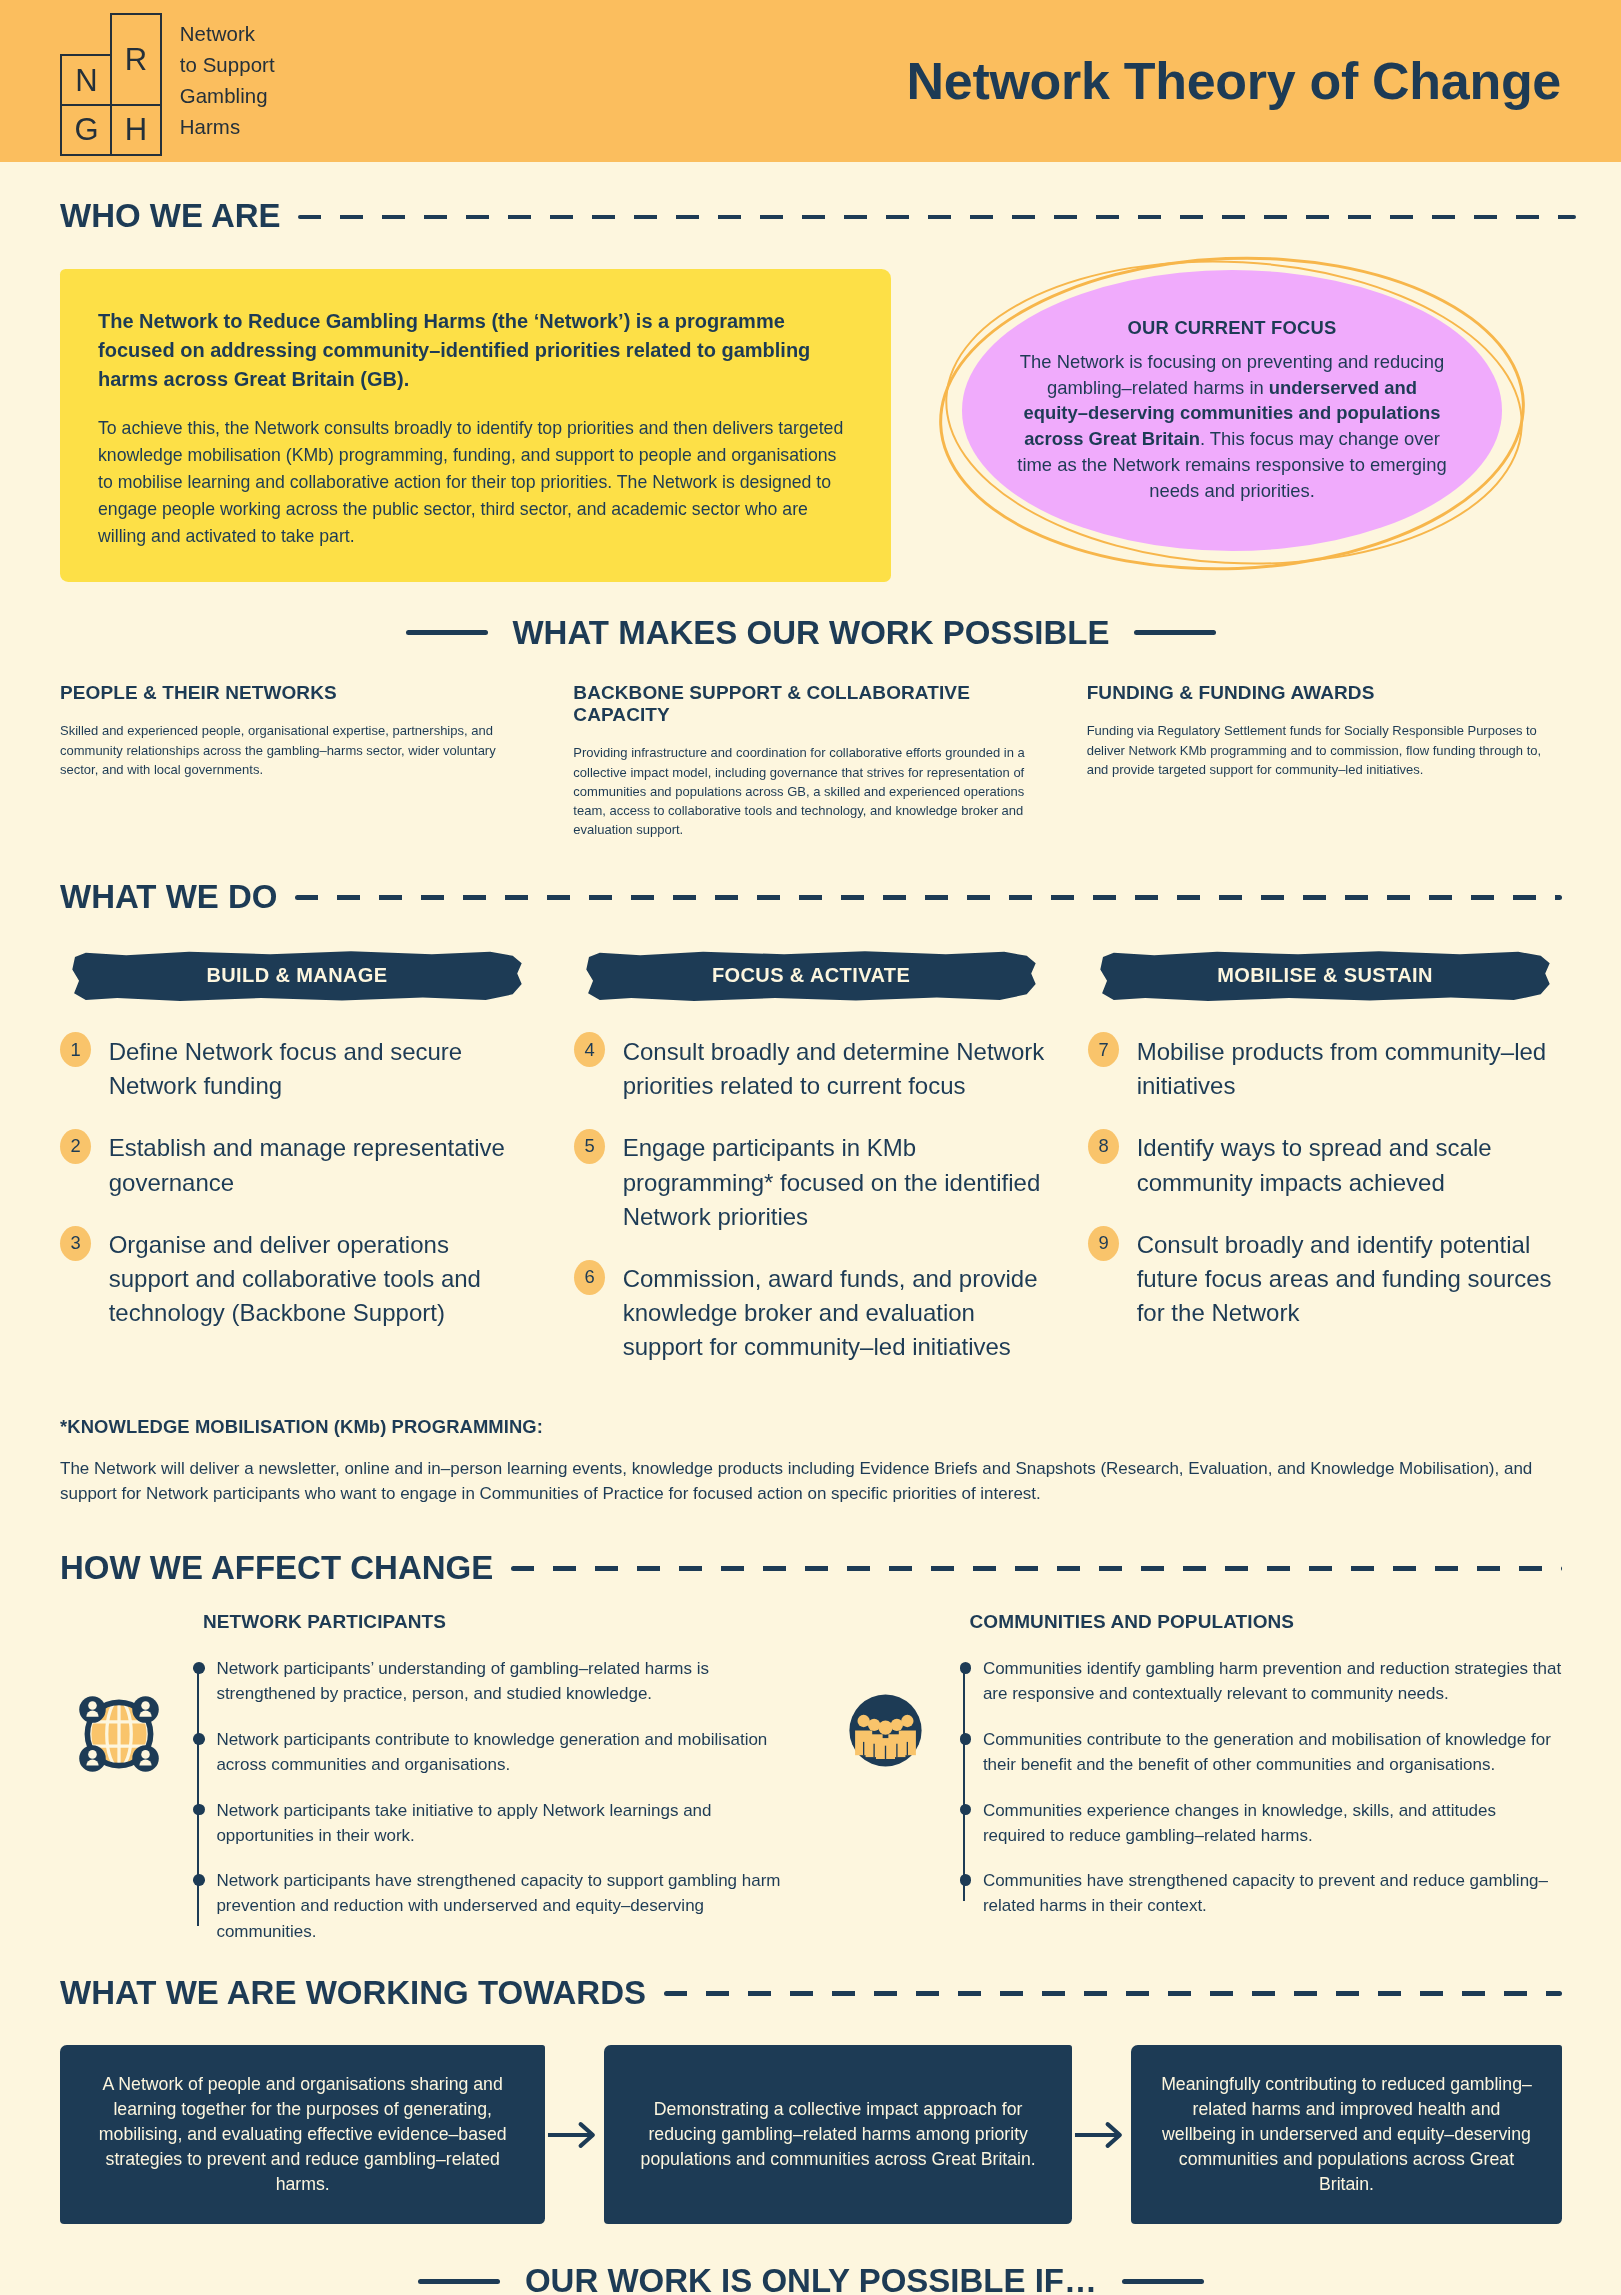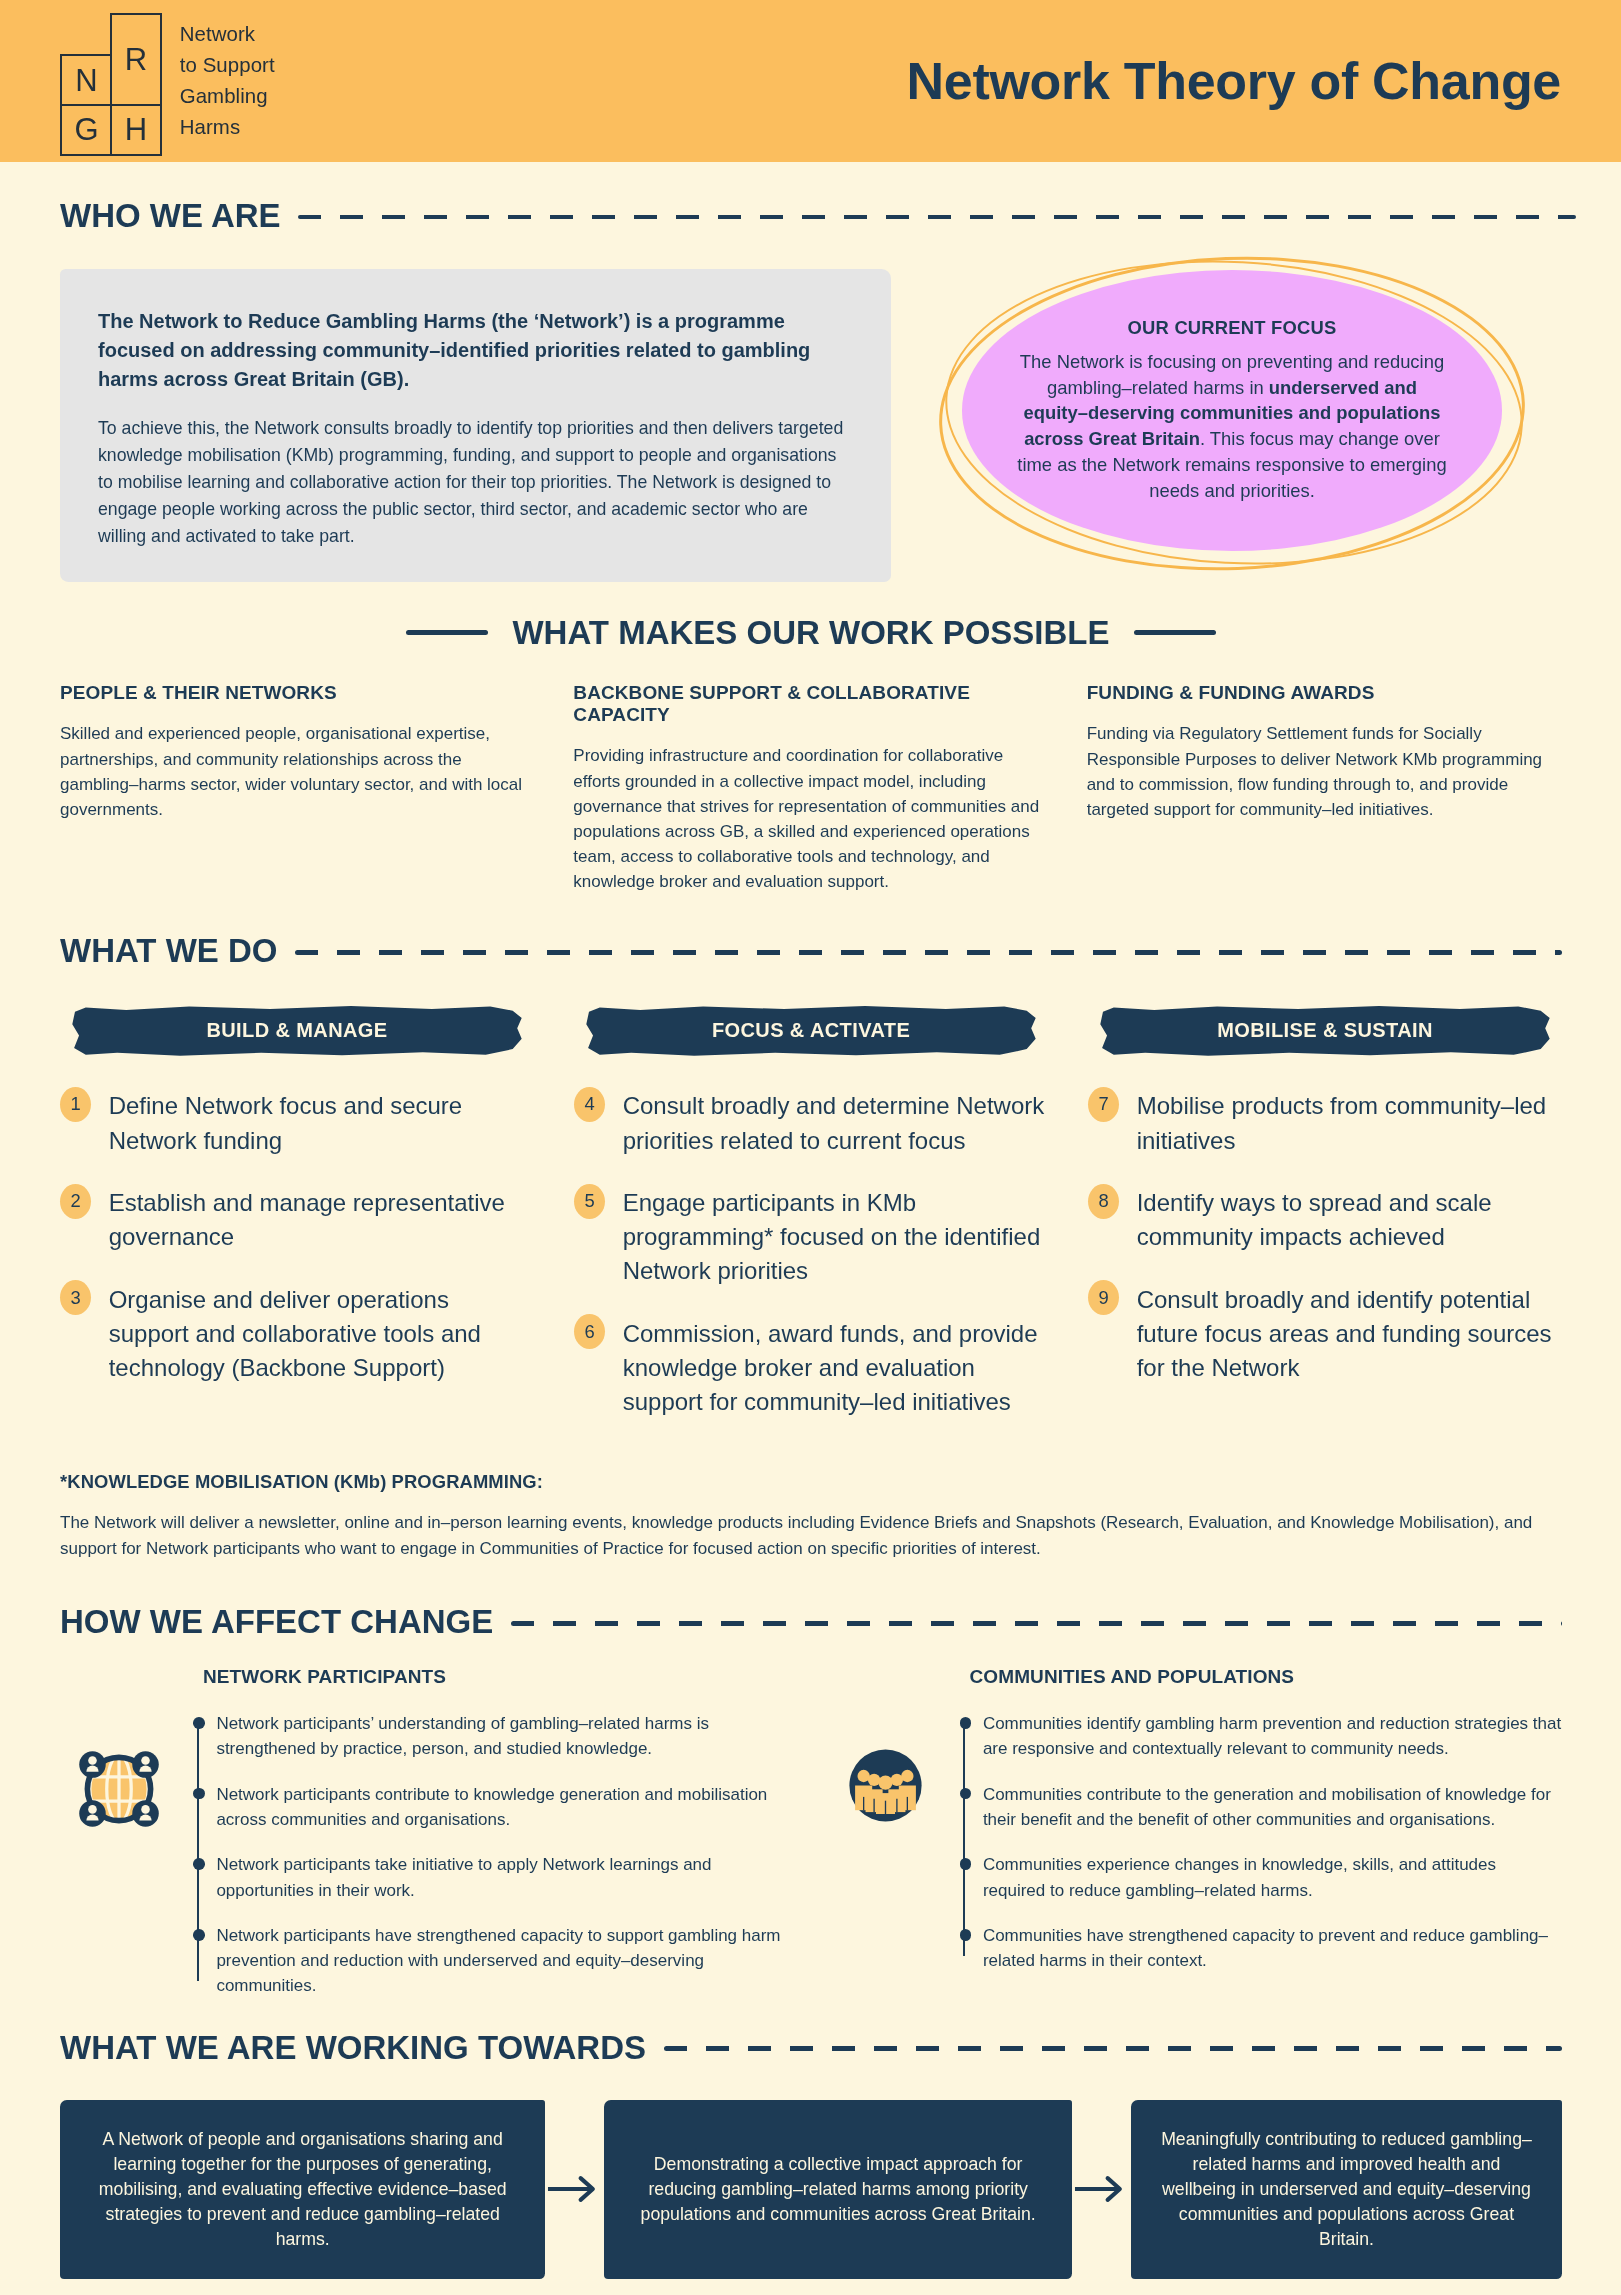--- a/index.html
+++ b/index.html
@@ -54,21 +54,21 @@
     border-radius: 2.7px;
   }
   .solid-rule { width: 82px; height: 4.8px; background: #1d3b55; border-radius: 3.4px; }
   .sec-head-centered { display: flex; align-items: center; justify-content: center; gap: 24.5px; }
 
   
   .who-we-are { padding: 35px 46px 0 60px; }
   .who-row { display: flex; gap: 48px; margin-top: 34px; align-items: flex-start; }
   .pink-card {
     width: 831px;
-    background: #e5e5e5;
+    background: #fde047;
     padding: 38px 38px 33px 38px;
     border-radius: 5.5px 9.5px 6.8px 8.2px;
   }
   .pink-lead {
     font-size: 20px; font-weight: bold; line-height: 1.46; color: #1d3b55;
     margin-bottom: 20.4px;
   }
   .pink-body { font-size: 17.7px; line-height: 1.52; color: #1d3b55; }
 
   .focus-oval-wrap {
@@ -92,21 +92,21 @@
   }
   .focus-title { font-size: 18.4px; font-weight: bold; color: #1d3b55; margin-bottom: 9.5px; letter-spacing: 0.2px;}
   .focus-body { font-size: 18.4px; line-height: 1.40; color: #1d3b55; }
   .focus-body b { font-weight: bold; }
 
   
   .wmowp { padding: 13.6px 60px 0 60px; margin-top: 17.7px; }
   .wmowp-cols { display: flex; gap: 38px; margin-top: 30px; }
   .wmowp-col { flex: 1; }
   .col-title { font-size: 19px; font-weight: bold; color: #1d3b55; margin-bottom: 17.7px; letter-spacing: 0.1px;}
-  .col-body { font-size: 17px; line-height: 1.48; color: #1d3b55; }
+  .col-body { font-size: 13px; line-height: 1.48; color: #1d3b55; }
 
   
   .wwd { padding: 0 60px 0 60px; margin-top: 38px; }
   .wwd-cols { display: flex; gap: 40px; margin-top: 34px; }
   .wwd-col { flex: 1; }
   .banner-wrap { position: relative; height: 55px; margin-bottom: 26px; padding: 0 12.3px; }
   .banner {
     position: relative; height: 52px; background: #1d3b55;
     display: flex; align-items: center; justify-content: center;
     clip-path: polygon(0.6% 14%, 3% 6%, 12% 11%, 26% 4%, 44% 9%, 62% 3%, 80% 9%, 93% 4%, 98% 12%, 100% 26%,

